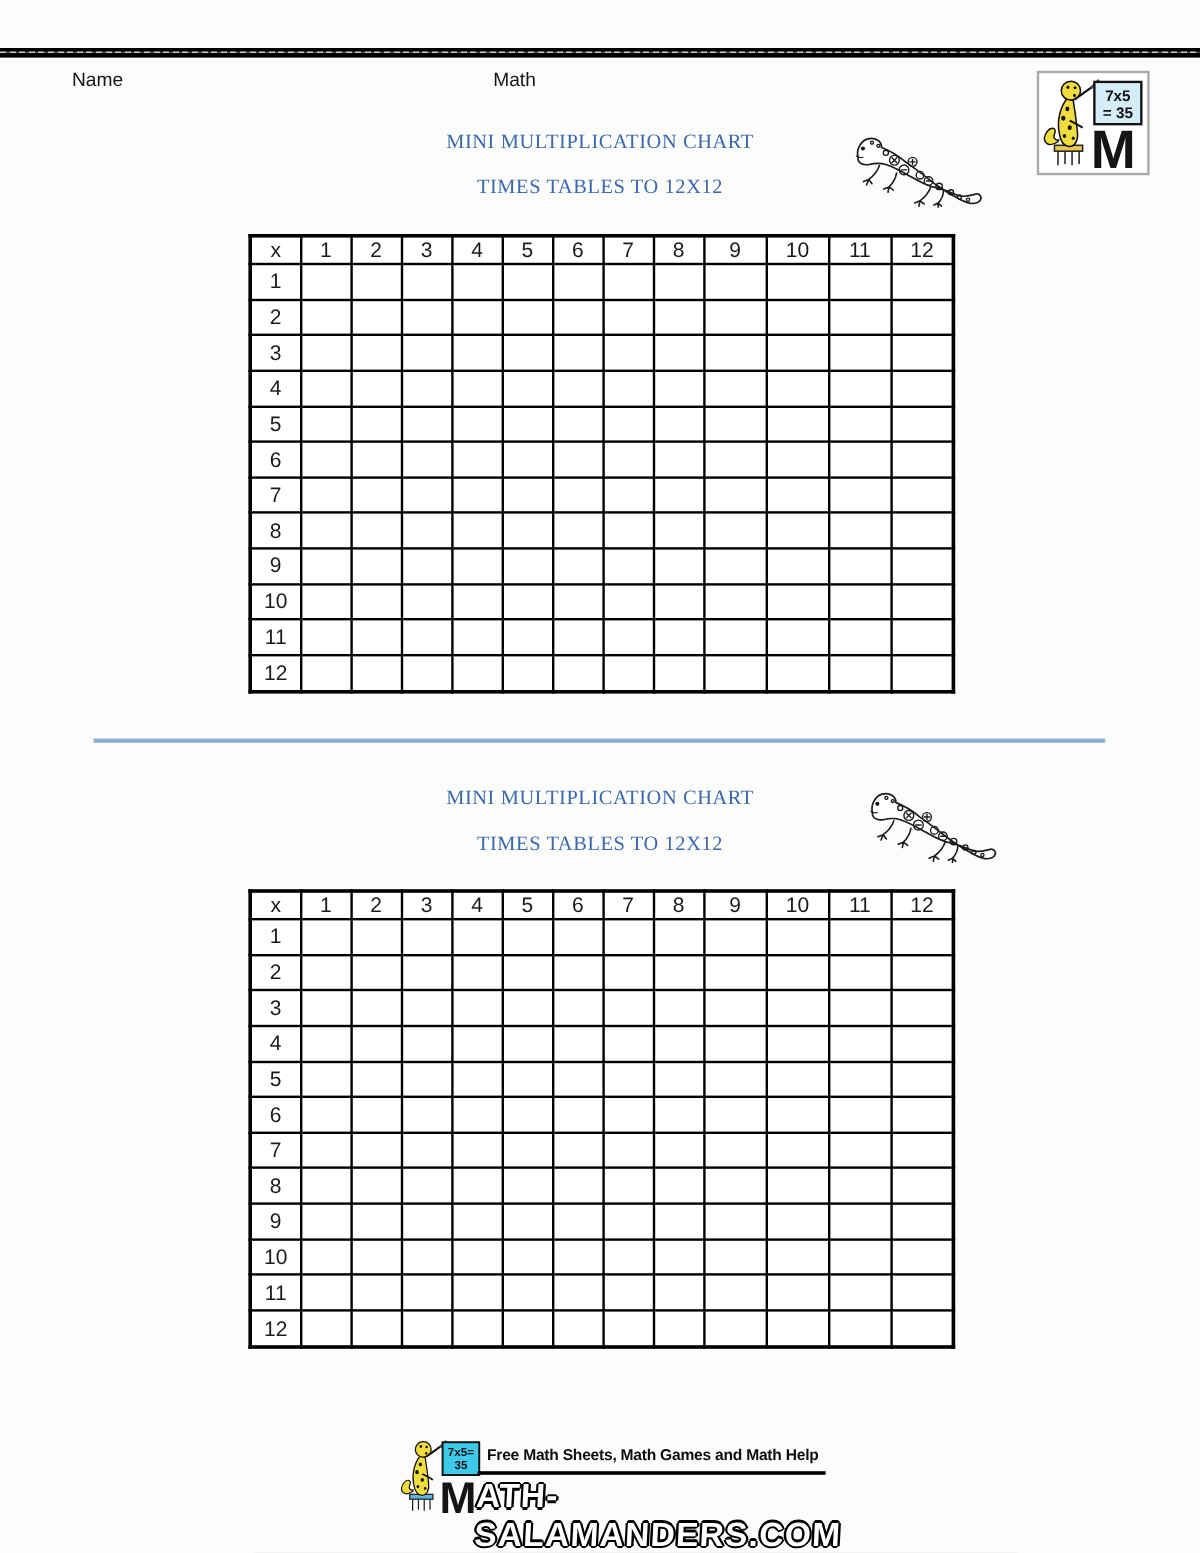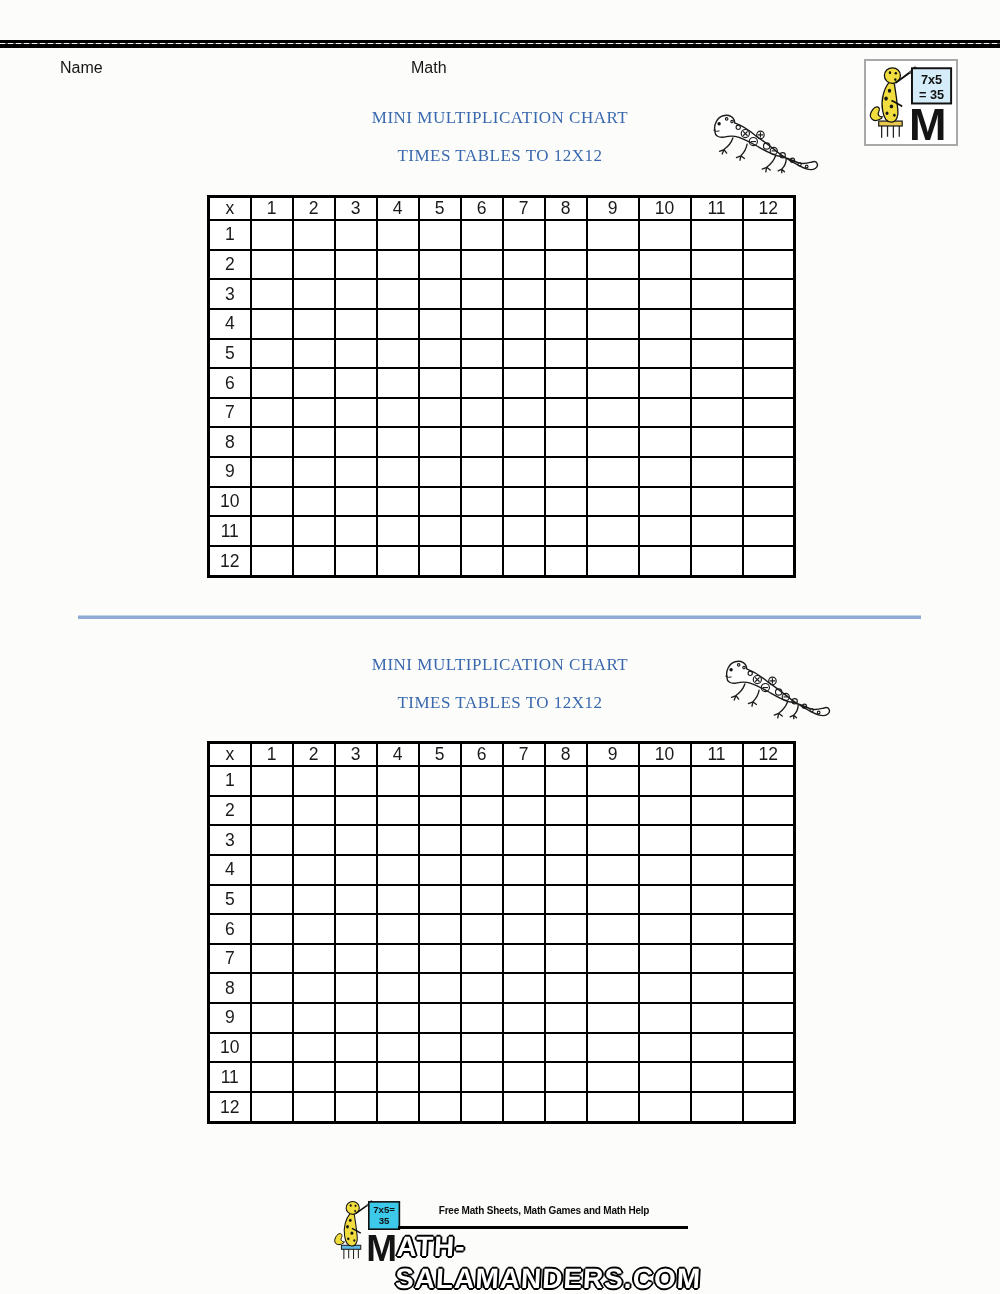--- a/index.html
+++ b/index.html
@@ -35,21 +35,21 @@
   table.grid col:nth-child(n+10){width:52px;}
   table.grid th,table.grid td{border:2px solid #000;padding:0;text-align:center;
         font-weight:400;font-size:17.5px;color:#1a1a1a;font-family:"Liberation Sans",sans-serif;}
 
   .divider{position:absolute;left:78px;top:615px;width:843px;height:3px;
         background:var(--divider_blue,#8fabd4);border-top:1px solid #c3d4ea;}
 
   
   .footer-logo{position:absolute;left:331px;top:1196px;width:74px;height:68px;}
   .tagline{position:absolute;left:398px;top:1205px;width:292px;text-align:center;
-        font-size:10px;font-weight:700;color:#0d0d0d;letter-spacing:-0.2px;}
+        font-size:13px;font-weight:700;color:#0d0d0d;letter-spacing:-0.2px;}
   .footer-rule{position:absolute;left:398px;top:1226px;width:290px;height:3px;background:#000;}
   .site-text{position:absolute;left:396px;top:1231px;width:320px;font-size:28px;font-weight:700;
         letter-spacing:1px;color:#fff;font-family:"Liberation Sans",sans-serif;transform:skewX(-3deg);
         text-shadow:-2px 0 #000,2px 0 #000,0 -2px #000,0 2px #000,
                     -1px -1px #000,1px 1px #000,-1px 1px #000,1px -1px #000;}
   svg text{font-family:"Liberation Sans",sans-serif;}
 </style>
 </head>
 <body>
 

